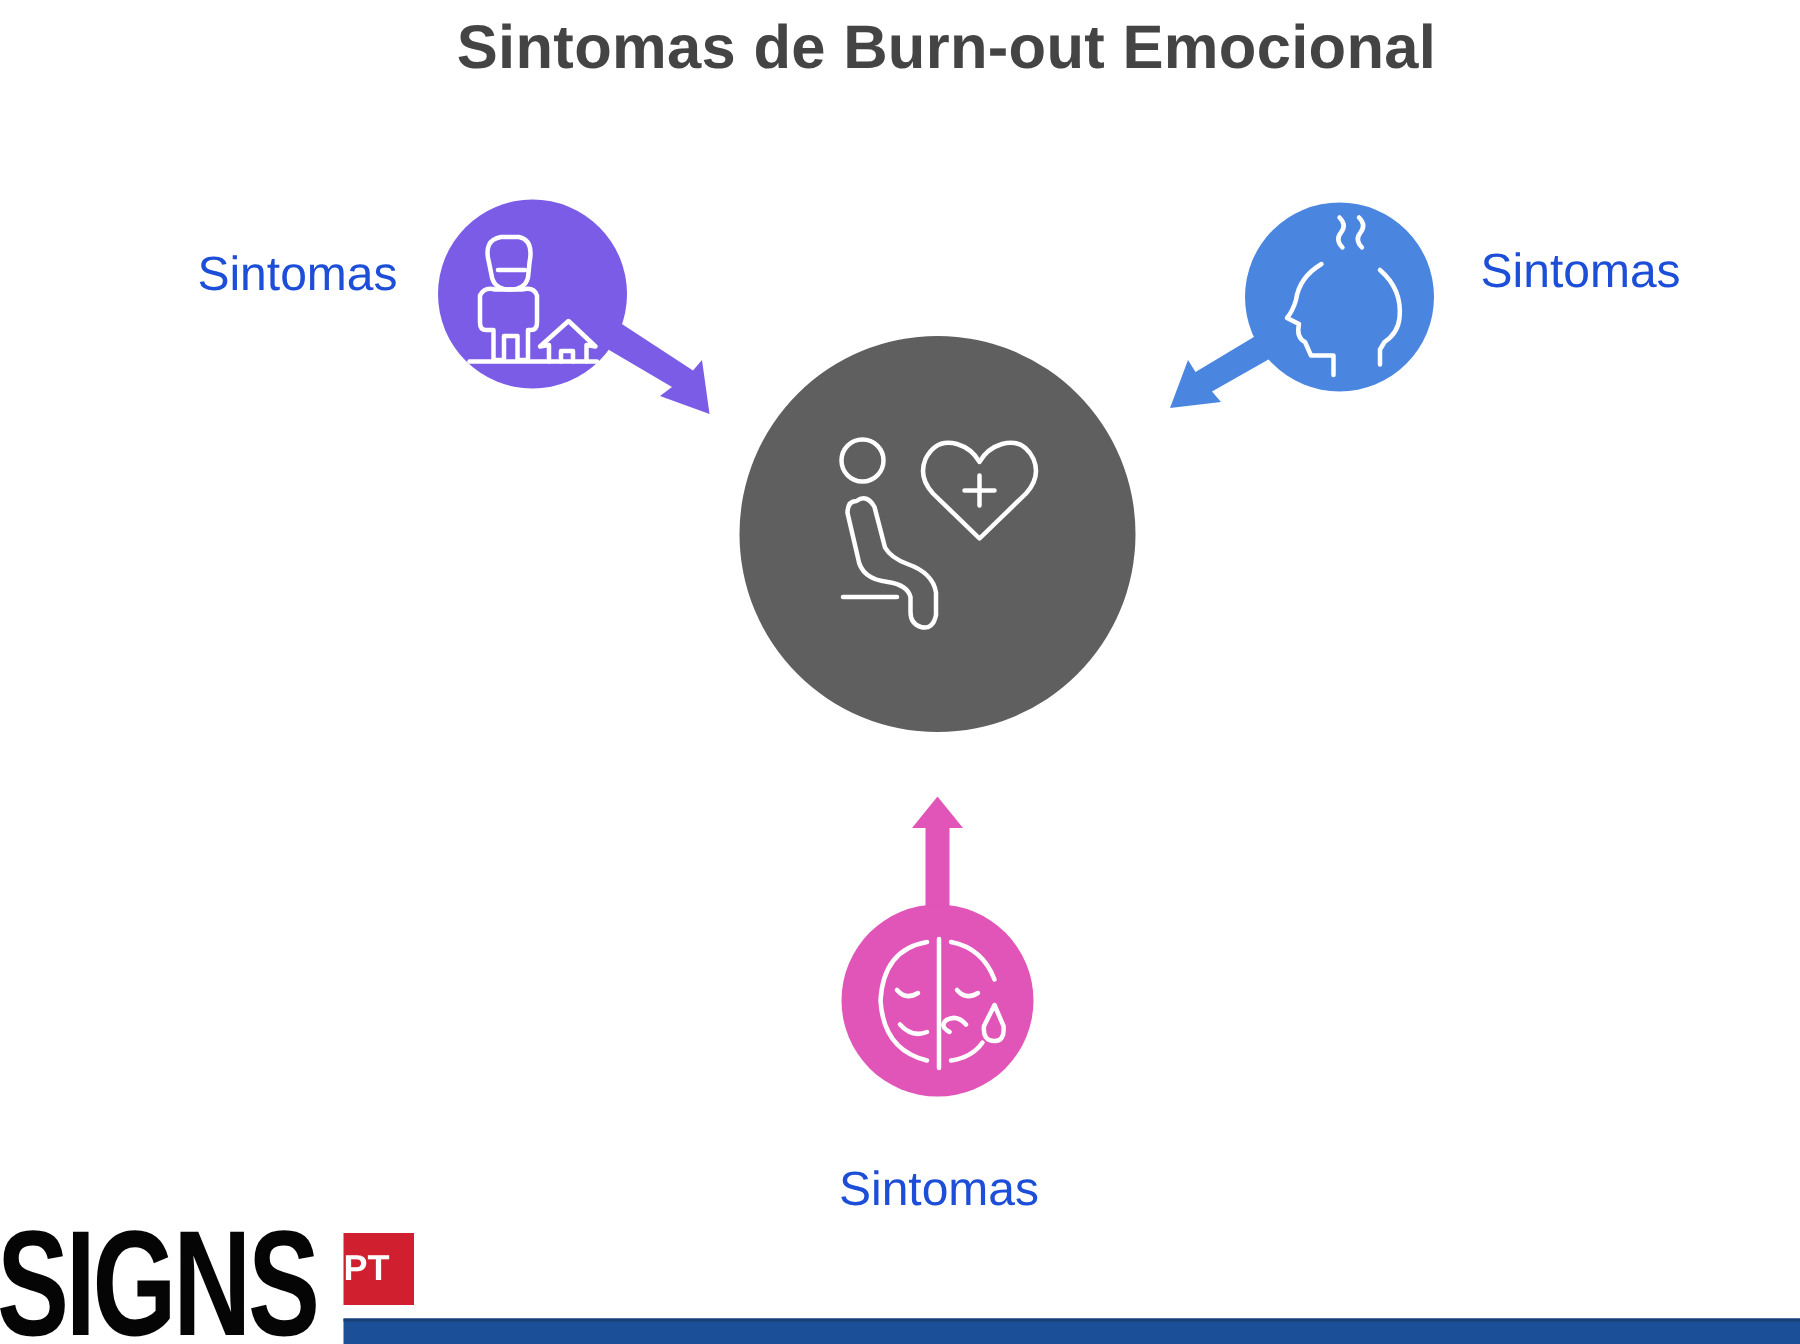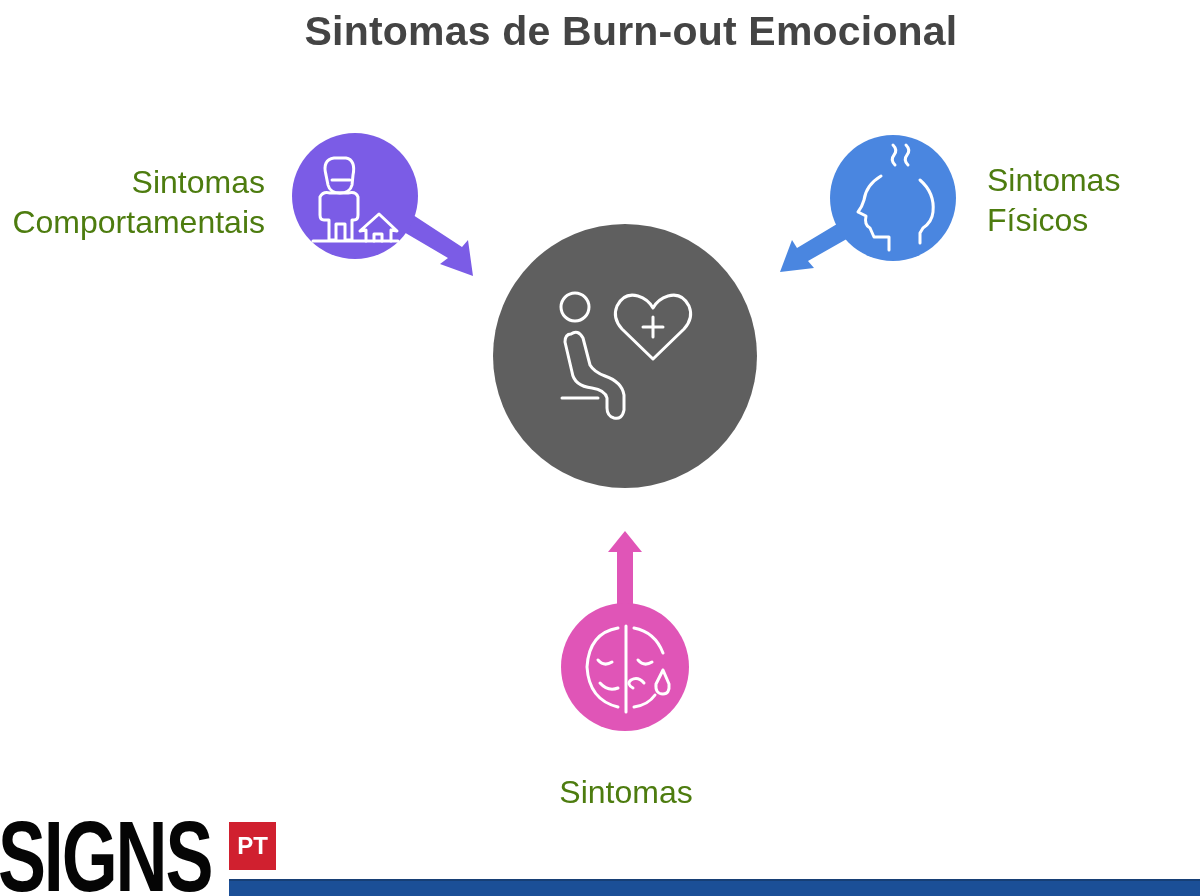--- a/index.html
+++ b/index.html
@@ -1,25 +1,25 @@
 <!DOCTYPE html>
 <html><head>
 <meta charset="utf-8">
 <style>
   html,body{margin:0;padding:0;}
   body{width:1200px;height:896px;position:relative;overflow:hidden;background:#ffffff;font-family:"Liberation Sans",sans-serif;color:#3b3b3b;}
   .title{position:absolute;left:0;top:8px;width:1262px;text-align:center;font-size:41px;font-weight:bold;color:#444444;letter-spacing:0.2px;}
-  .label{position:absolute;font-size:32px;color:#4d7c0f;line-height:40px;}
+  .label{position:absolute;font-size:32px;color:#1d4ed8;line-height:40px;}
   .label-left{right:935px;top:162px;text-align:right;}
   .label-right{left:987px;top:160px;text-align:left;}
   .label-bottom{left:520px;top:772px;width:212px;text-align:center;}
   svg.diagram{position:absolute;left:0;top:0;}
   .logo{position:absolute;left:0;top:812px;height:84px;}
   .logo-text{position:absolute;left:-2px;top:-6px;font-family:"Liberation Sans",sans-serif;font-weight:bold;font-size:100px;color:#050505;letter-spacing:-3px;transform:scaleX(0.72);transform-origin:left top;line-height:100px;}
-  .logo-badge{position:absolute;left:229px;top:10px;width:47px;height:48px;background:#d0202f;color:#ffffff;font-weight:bold;font-size:24px;text-align:center;line-height:48px;}
+  .logo-badge{position:absolute;left:229px;top:10px;width:47px;height:48px;background:#d0202f;color:#ffffff;font-weight:bold;font-size:24px;text-align:left;line-height:48px;}
   .footer-bar{position:absolute;left:229px;top:879px;width:971px;height:17px;background:#1b4f97;border-top:2px solid #173f75;}
 </style>
 </head>
 <body>
 
 <div class="title">Sintomas de Burn-out Emocional</div>
 
 <svg class="diagram" width="1200" height="896" viewBox="0 0 1200 896">
 
   <g>
@@ -71,26 +71,24 @@
       <path d="M638 660 Q644 667 652 662"></path>
       <path d="M600 683 Q608 692 618 688"></path>
       <path d="M633 688 Q626 684 631 680 Q638 676 644 683"></path>
       <path d="M663 670 L656 684 Q655 694 663 694 Q670 694 669 684 Z"></path>
     </g>
   </g>
 </svg>
 
 <div class="label label-left">
   <div>Sintomas</div>
-  <div>Comportamentais</div>
 </div>
 
 <div class="label label-right">
   <div>Sintomas</div>
-  <div>Físicos</div>
 </div>
 
 <div class="label label-bottom">
   <div>Sintomas</div>
 </div>
 
 <div class="logo">
   <div class="logo-text">SIGNS</div>
   <div class="logo-badge">PT</div>
 </div>

